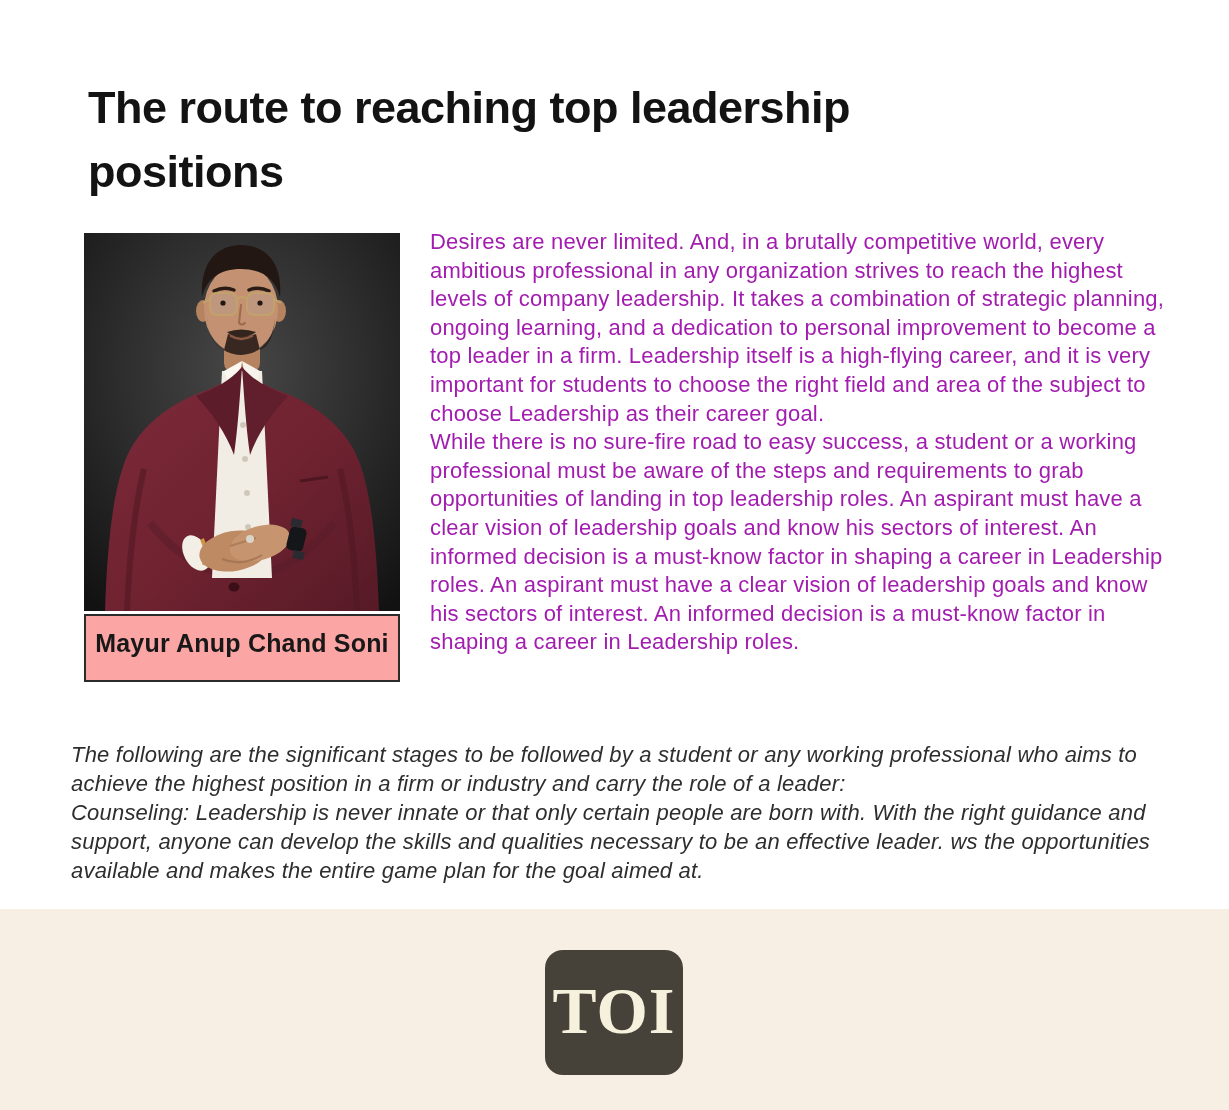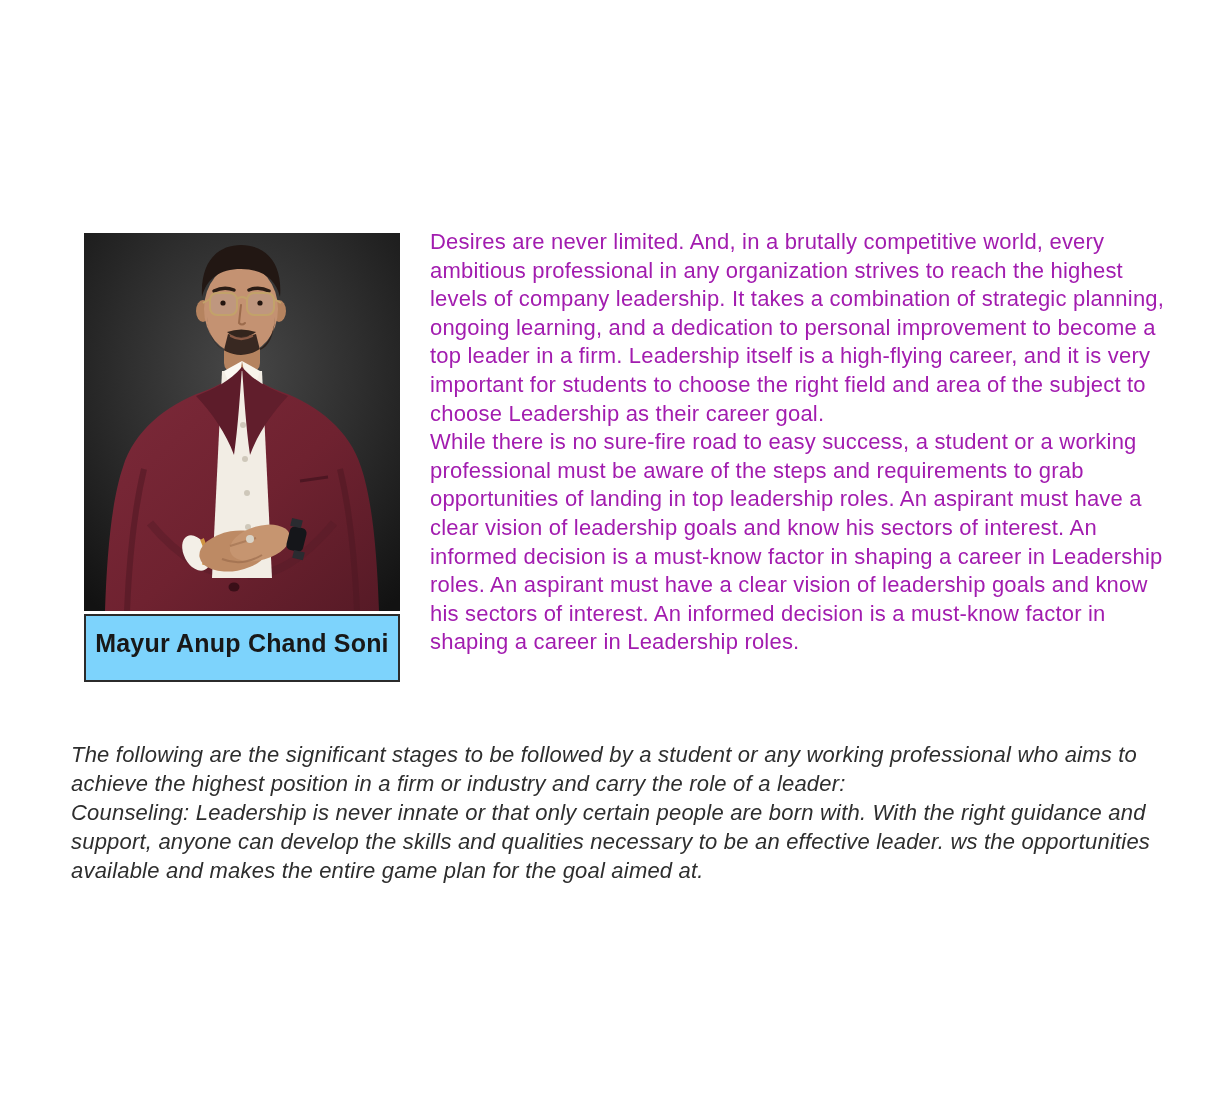--- a/index.html
+++ b/index.html
@@ -22,21 +22,21 @@
   figure.author-figure {
     position:absolute; left:84px; top:233px; width:316px;
   }
   .photo-frame {
     width:316px; height:378px; background:#1a1a1a; overflow:hidden;
   }
   .photo-frame svg { display:block; }
   figcaption.author-caption {
     margin-top:3px;
     border:2px solid #2b2b2b;
-    background:#7dd3fc;
+    background:#fca5a5;
     text-align:center;
     padding:13px 6px 15px;
   }
   .author-name {
     font-size:25px; font-weight:700; color:#181818; letter-spacing:0.2px;
     margin-bottom:7px;
   }
   .author-role {
     font-size:19px; line-height:24px; color:#2b2b2b; white-space:pre-line;
   }
@@ -63,20 +63,21 @@
     font-family:"Liberation Serif", serif; font-weight:700;
     font-size:66px; letter-spacing:1px; color:#f6f1dd;
     padding-bottom:4px;
   }
 </style>
 </head>
 <body>
 
 <div class="page">
 
+  <h1 class="article-title">The route to reaching top leadership positions</h1>
 
   <figure class="author-figure">
     <div class="photo-frame">
 
       <svg width="316" height="378" viewBox="0 0 316 378" xmlns="http://www.w3.org/2000/svg">
         <defs>
           <radialGradient id="bgGrad" cx="50%" cy="36%" r="78%">
             <stop offset="0" stop-color="#474747"></stop>
             <stop offset="0.5" stop-color="#2d2d2d"></stop>
             <stop offset="1" stop-color="#121212"></stop>
@@ -166,14 +167,17 @@
       <div class="author-name">Mayur Anup Chand Soni</div>
     </figcaption>
   </figure>
 
   <div class="intro-text">Desires are never limited. And, in a brutally competitive world, every ambitious professional in any organization strives to reach the highest levels of company leadership. It takes a combination of strategic planning, ongoing learning, and a dedication to personal improvement to become a top leader in a firm. Leadership itself is a high-flying career, and it is very important for students to choose the right field and area of the subject to choose Leadership as their career goal.
 While there is no sure-fire road to easy success, a student or a working professional must be aware of the steps and requirements to grab opportunities of landing in top leadership roles. An aspirant must have a clear vision of leadership goals and know his sectors of interest. An informed decision is a must-know factor in shaping a career in Leadership roles. An aspirant must have a clear vision of leadership goals and know his sectors of interest. An informed decision is a must-know factor in shaping a career in Leadership roles.</div>
 
   <div class="body-text"> The following are the significant stages to be followed by a student or any working professional who aims to achieve the highest position in a firm or industry and carry the role of a leader:
 Counseling: Leadership is never innate or that only certain people are born with. With the right guidance and support, anyone can develop the skills and qualities necessary to be an effective leader. ws the opportunities available and makes the entire game plan for the goal aimed at.</div>
 
+  <footer class="footer-strip">
+    <div class="toi-logo">TOI</div>
+  </footer>
 
 </div>
 
 </body></html>

